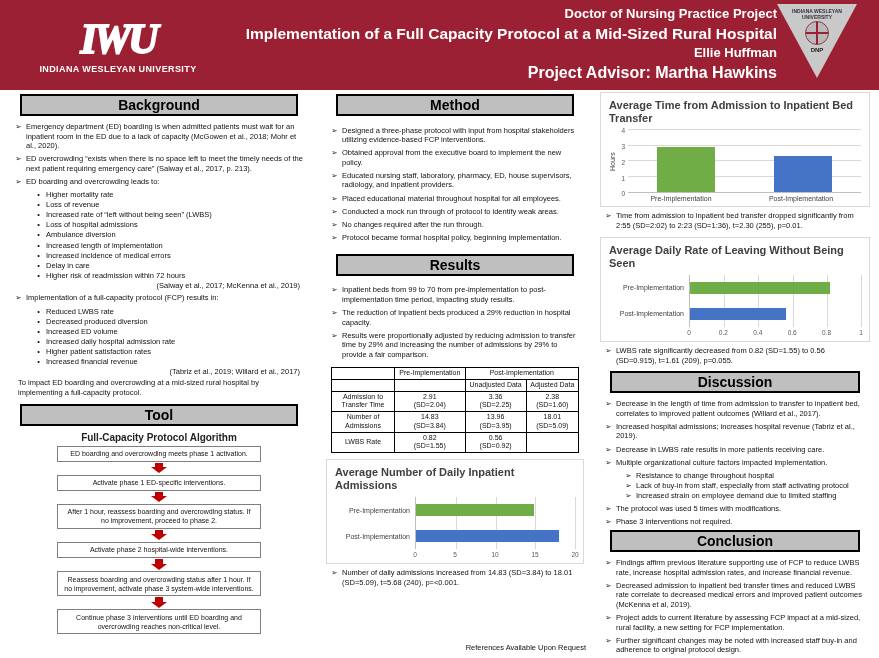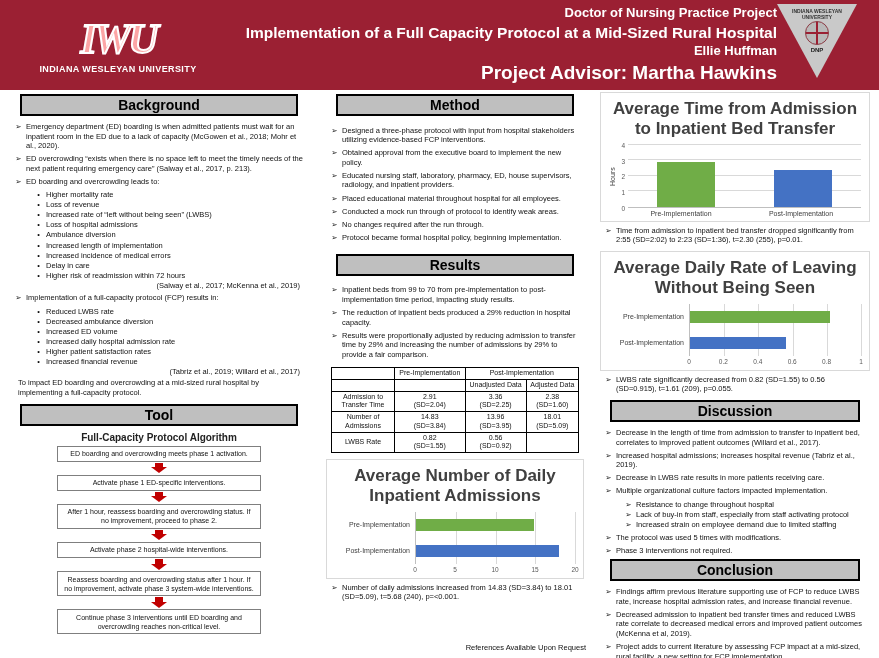--- a/index.html
+++ b/index.html
@@ -3,28 +3,28 @@
 <meta charset="utf-8">
 <style>
   html,body{margin:0;padding:0;background:#fff;}
   .poster{position:relative;width:879px;height:658px;background:#fff;overflow:hidden;
           font-family:"Liberation Sans",sans-serif;color:#111;}
 
   
   .hdr{position:absolute;left:0;top:0;width:100%;height:90px;display:flex;align-items:center;}
   .logo{width:200px;text-align:center;flex:0 0 auto;padding-left:18px;}
   .logo-letters{font-family:"Liberation Serif",serif;font-style:italic;font-weight:900;
-                font-size:42px;line-height:46px;color:#fca5a5;-webkit-text-stroke:2px #fff;
+                font-size:42px;line-height:46px;color:#ffffff;-webkit-text-stroke:2px #fff;
                 text-shadow:0 0 1px #fff;letter-spacing:-3px;}
   .logo-caption{font-size:9px;font-weight:700;color:#fff;letter-spacing:.4px;margin-top:2px;}
   .titles{flex:1;text-align:right;color:#fff;line-height:1.15;}
   .t1{font-size:13px;font-weight:700;}
   .t2{font-size:15.5px;font-weight:700;margin:3px 0;}
   .t3{font-size:13px;font-weight:700;margin-top:2px;}
-  .t4{font-size:19px;font-weight:700;margin-top:3px;}
+  .t4{font-size:16px;font-weight:700;margin-top:3px;}
   .badge{flex:0 0 auto;width:80px;height:74px;margin:0 22px 8px 0;position:relative;
          clip-path:polygon(0 0,100% 0,50% 100%);background:#c9c9c9;
          display:flex;flex-direction:column;align-items:center;}
   .badge-arc{font-size:5px;font-weight:700;color:#333;text-align:center;margin-top:5px;line-height:1.1;width:62px;}
   .badge-globe{width:22px;height:22px;border-radius:50%;background:#b9b9b9;border:1px solid #8d3a44;
                margin-top:1px;position:relative;}
   .badge-globe::before{content:"";position:absolute;left:50%;top:0;width:2px;height:100%;background:#9B2033;transform:translateX(-50%);}
   .badge-globe::after{content:"";position:absolute;top:50%;left:0;height:2px;width:100%;background:#9B2033;transform:translateY(-50%);}
   .badge-dnp{font-size:6px;font-weight:700;color:#222;margin-top:2px;}
 
@@ -58,21 +58,21 @@
 
   
   table.results{border-collapse:collapse;margin:4px auto 6px;width:248px;}
   table.results th,table.results td{border:1px solid #000;font-size:7px;line-height:1.25;
        text-align:center;padding:1px 2px;white-space:pre-line;font-weight:400;}
   table.results th{font-weight:400;}
   table.results td.lbl{width:58px;}
 
   
   .chart{border:1px solid #D9D9D9;background:#fff;padding:5px 8px 4px;margin:0 2px;}
-  .ctitle{font-size:17px;font-weight:700;color:#404040;text-align:center;line-height:1.2;margin:1px 0 5px;}
+  .ctitle{font-size:11px;font-weight:700;color:#404040;line-height:1.2;margin:1px 0 5px;}
   .vwrap{display:flex;align-items:stretch;}
   .ylab{writing-mode:vertical-rl;transform:rotate(180deg);font-size:7px;color:#404040;
         display:flex;align-items:center;justify-content:center;}
   .yaxis{position:relative;width:12px;font-size:6.5px;color:#595959;}
   .yaxis div{position:absolute;right:3px;transform:translateY(50%);}
   .vplot{position:relative;flex:1;height:62px;border-bottom:1px solid #BFBFBF;}
   .grid-h{position:absolute;left:0;width:100%;height:1px;background:#D9D9D9;}
   .vbar{position:absolute;bottom:0;width:25%;}
   .cats{display:flex;margin-left:12px;font-size:7px;color:#404040;}
   .cats div{flex:1;text-align:center;padding-top:2px;}
@@ -168,21 +168,21 @@
           <span class="marker">➢</span>
           <span class="btext">Implementation of a full-capacity protocol (FCP) results in:</span>
         </div>
         <div class="subs">
           <div class="bullet">
             <span class="marker">•</span>
             <span class="btext">Reduced LWBS rate</span>
           </div>
           <div class="bullet">
             <span class="marker">•</span>
-            <span class="btext">Decreased ambulance diversion</span>
+            <span class="btext">Decreased produced diversion</span>
           </div>
           <div class="bullet">
             <span class="marker">•</span>
             <span class="btext">Increased ED volume</span>
           </div>
           <div class="bullet">
             <span class="marker">•</span>
             <span class="btext">Increased daily hospital admission rate</span>
           </div>
           <div class="bullet">

